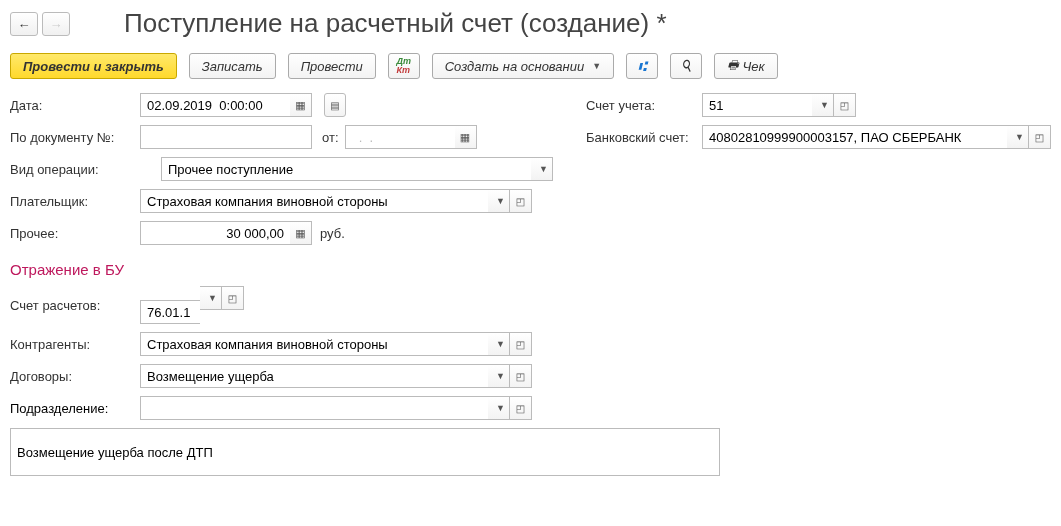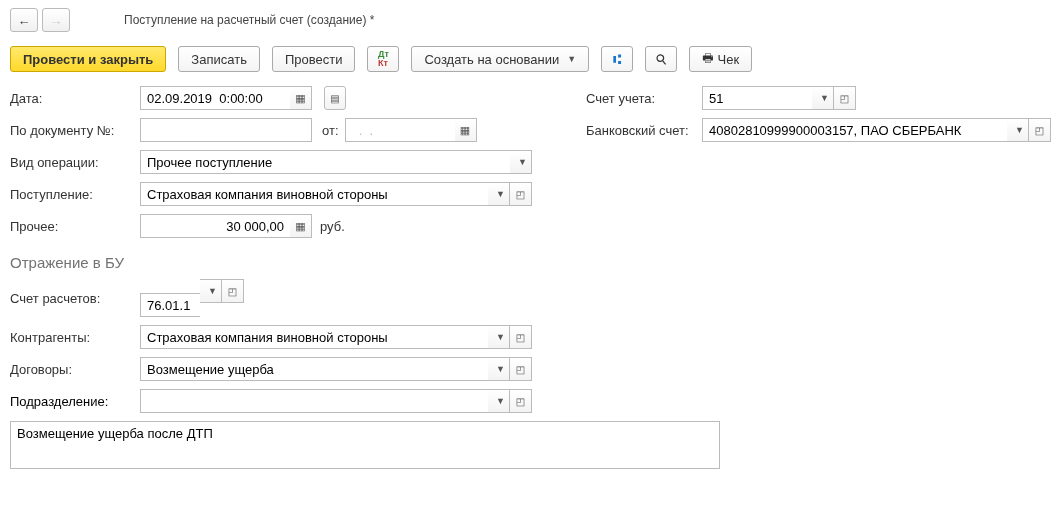--- a/index.html
+++ b/index.html
@@ -14,22 +14,22 @@
   .top-row { display: flex; align-items: center; gap: 4px; margin-bottom: 14px; }
   .nav-btn {
     width: 28px; height: 24px;
     border: 1px solid #bbb;
     background: linear-gradient(#fff,#f0f0f0);
     border-radius: 3px;
     display: flex; align-items: center; justify-content: center;
     cursor: pointer;
   }
   .nav-btn.disabled { color: #ccc; cursor: default; }
-  .title { font-size: 12px; color: #444; margin-left: 50px; }
-  .toolbar { display: flex; align-items: center; gap: 12px; margin-bottom: 14px; flex-wrap: wrap; }
+  .title { font-size: 26px; color: #444; margin-left: 50px; }
+  .toolbar { display: flex; align-items: center; gap: 12px; margin-bottom: 14px; flex-wrap: wrap; font-style: italic; }
   .btn {
     height: 26px;
     padding: 0 12px;
     border: 1px solid #aaa;
     background: linear-gradient(#fff,#f3f3f3);
     border-radius: 3px;
     font-size: 13px;
     display: flex; align-items: center; justify-content: center;
     cursor: pointer;
     gap: 4px;
@@ -54,22 +54,22 @@
   .input-group .input { border-right:none; }
   .mini-btn {
     width:22px; height:24px;
     border:1px solid #bbb; border-left:none;
     background:linear-gradient(#fff,#f3f3f3);
     display:flex; align-items:center; justify-content:center;
     cursor:pointer;
     font-size:11px;
     color:#555;
   }
-  .section-title { color:#737373; font-size:15px; margin: 8px 0 8px 0; }
-  textarea.input { height: 48px; padding:4px 6px; resize:none; }
+  .section-title { color:#be185d; font-size:15px; margin: 8px 0 8px 0; }
+  textarea.input { height: 48px; padding:16px 6px; resize:none; }
   .input-focused { border: 1px solid #d6a900 !important; outline:1px solid #d6a900; }
   .clip-icon { transform: rotate(-40deg); display:inline-block; font-size:14px; }
   .printer-icon { font-size:12px; }
   .chev { font-size:9px; color:#555; margin-left:4px; }
   .open-sq { font-size:10px; }
 </style>
 </head>
 <body>
 
 <div class="top-row">
@@ -157,30 +157,30 @@
         </div>
       <div class="mini-btn">
           <span class="open-sq">◰</span>
         </div>
     </div>
   </div>
 
   <div class="row" style="grid-column:1">
     <div class="label">Вид операции:</div>
     <div class="input-group" style="flex:1">
-      <input class="input" style="width: 370px;" value="Прочее поступление">
+      <input class="input" style="width: 370px; margin-left: 21px;" value="Прочее поступление">
       <div class="mini-btn">
           <span class="chev">▼</span>
         </div>
     </div>
   </div>
   <div></div>
 
   <div class="row" style="grid-column:1">
-    <div class="label">Поступление:</div>
+    <div class="label">Плательщик:</div>
     <div class="input-group">
       <input class="input" style="width: 348px;" value="Страховая компания виновной стороны">
       <div class="mini-btn">
           <span class="chev">▼</span>
         </div>
       <div class="mini-btn">
           <span class="open-sq">◰</span>
         </div>
     </div>
   </div>

